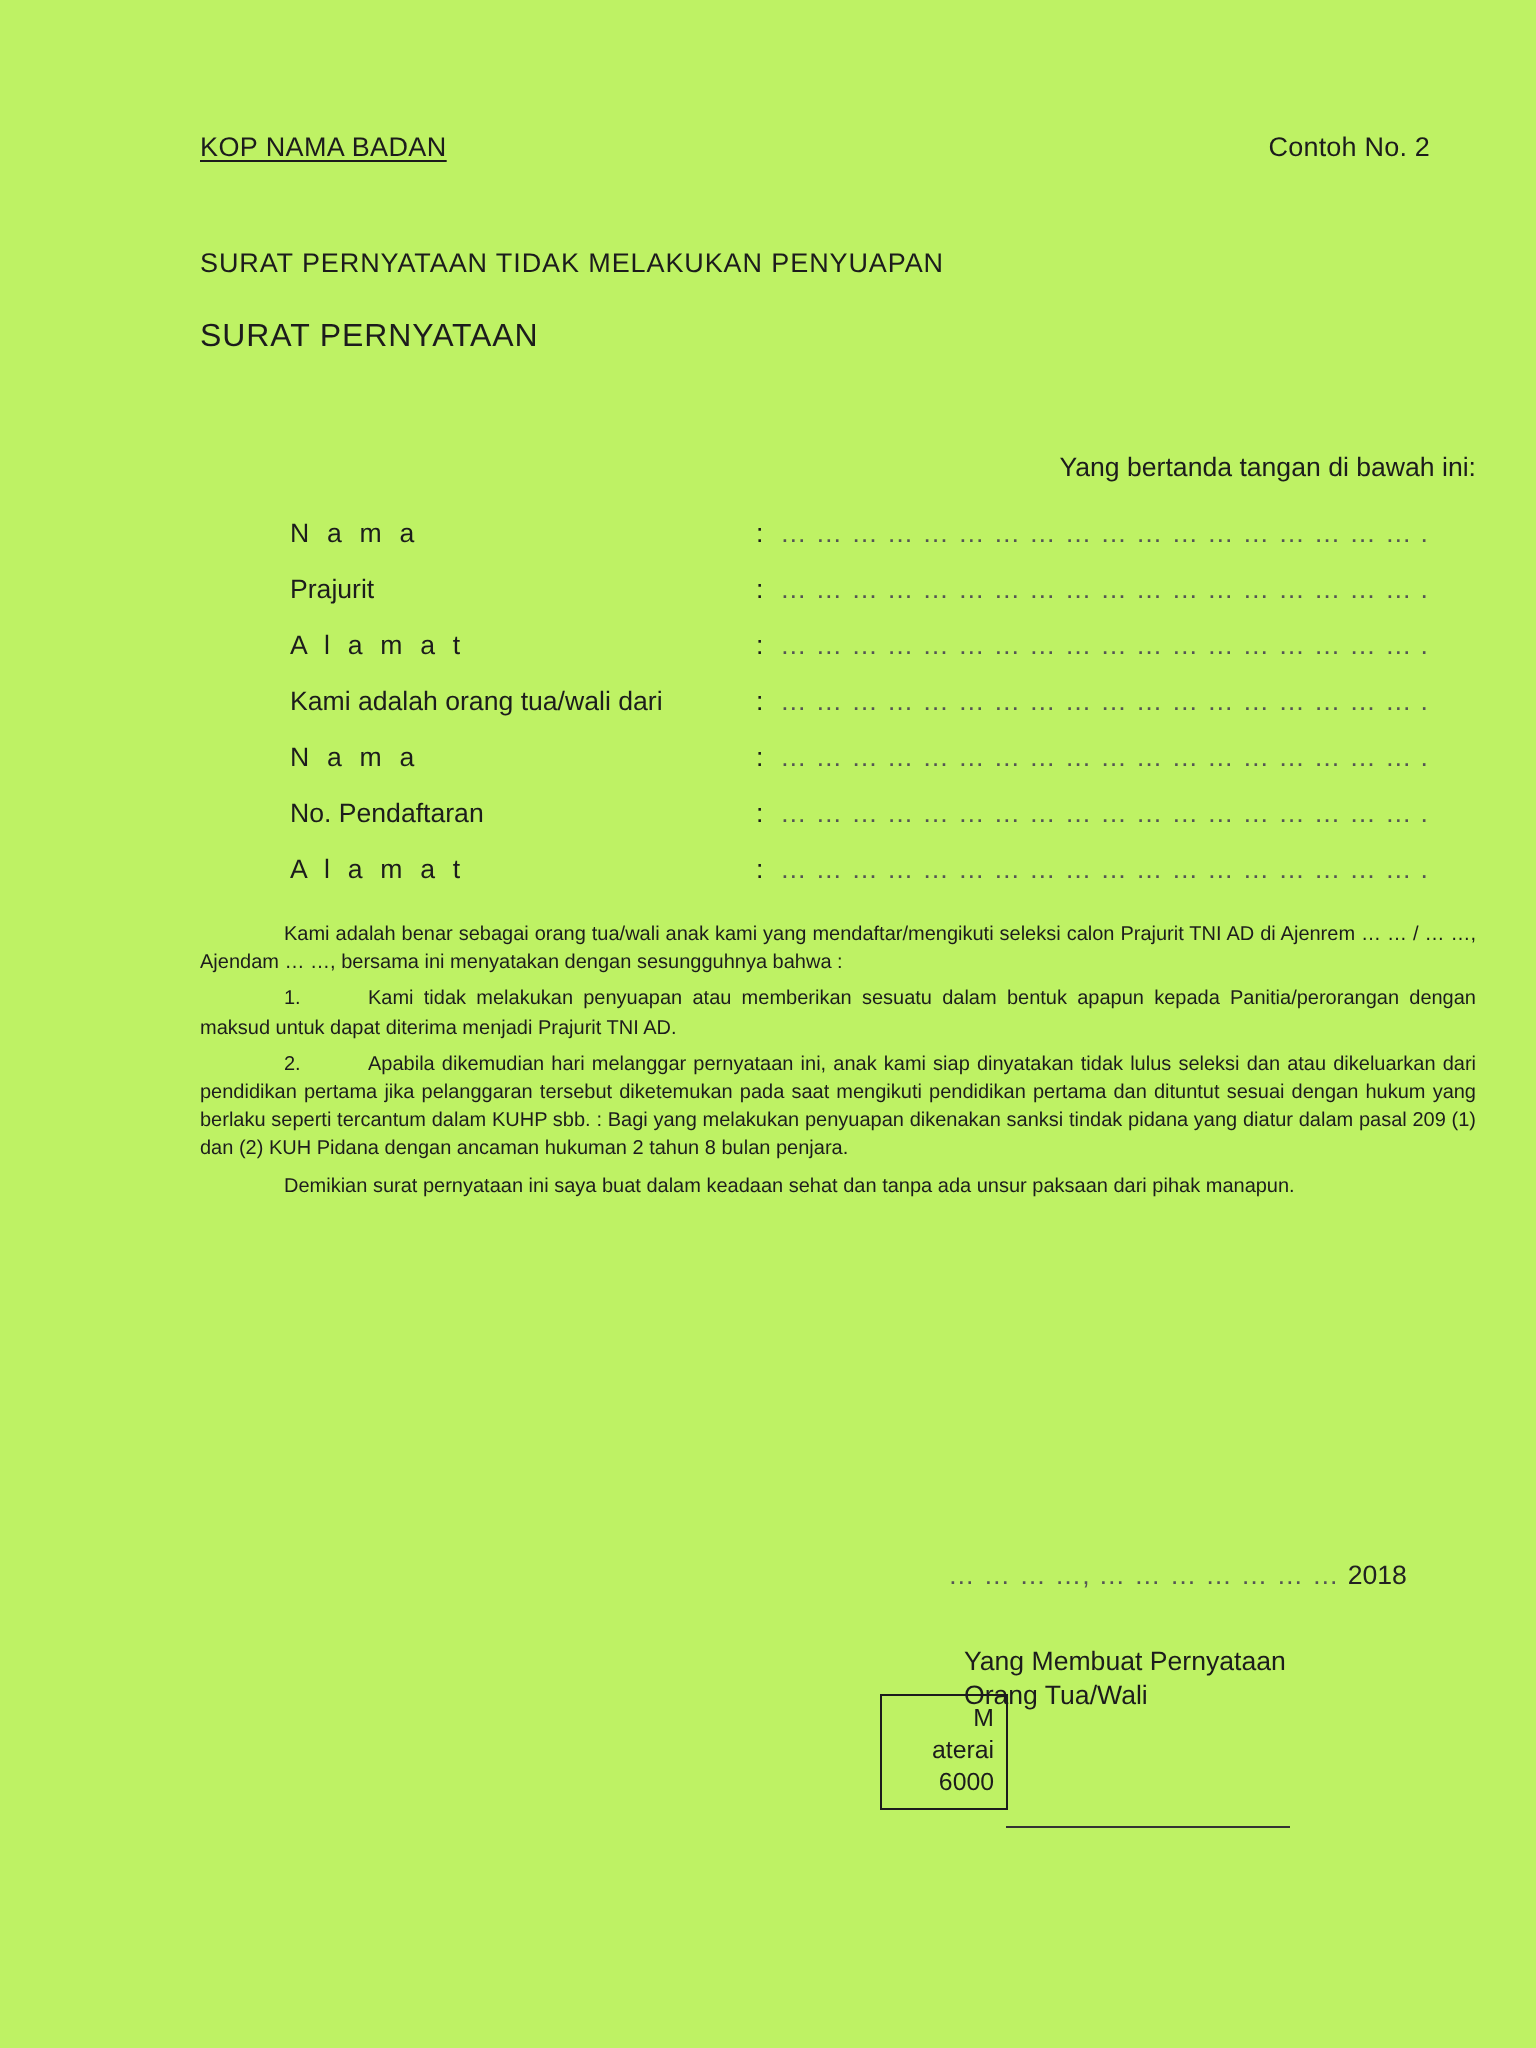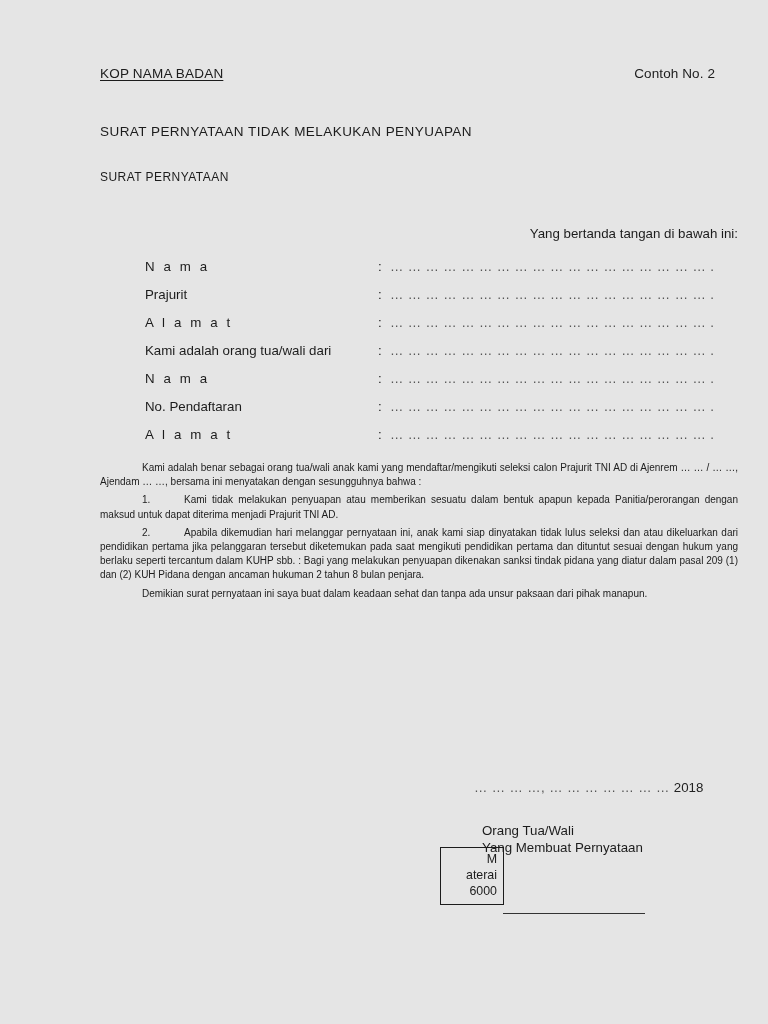--- a/index.html
+++ b/index.html
@@ -13,21 +13,21 @@
     font-family: "Liberation Sans", sans-serif;
     color: #1c1c1c;
     -webkit-font-smoothing: antialiased;
   }
 
   .page {
     position: relative;
     width: 768px;
     height: 1024px;
     box-sizing: border-box;
-    background: #e5e5e5;
+    background: #bef264;
     overflow: hidden;
   }
 
   
   .header {
     position: absolute;
     left: 100px;
     top: 66px;
     width: 615px;
     display: flex;
@@ -50,23 +50,23 @@
     left: 100px;
     top: 124px;
     width: 638px;
     text-align: left;
   }
   .title-main {
     font-size: 13.5px;
     letter-spacing: 0.45px;
   }
   .title-sub {
-    font-size: 12px;
+    font-size: 16px;
     letter-spacing: 0.45px;
-    margin-top: 31px;
+    margin-top: 21px;
   }
 
   
   .intro-row {
     position: absolute;
     left: 100px;
     top: 226px;
     width: 638px;
     font-size: 13.3px;
     text-align: right;
@@ -266,22 +266,22 @@
 
     <p class="para num-para"><span class="indent"></span><span class="numtext">2.</span><span>Apabila dikemudian hari melanggar pernyataan ini, anak kami siap dinyatakan tidak lulus seleksi dan atau dikeluarkan dari pendidikan pertama jika pelanggaran tersebut diketemukan pada saat mengikuti pendidikan pertama dan dituntut sesuai dengan hukum yang berlaku seperti tercantum dalam KUHP sbb. : Bagi yang melakukan penyuapan dikenakan sanksi tindak pidana yang diatur dalam pasal 209 (1) dan (2) KUH Pidana dengan ancaman hukuman 2 tahun 8 bulan penjara.</span></p>
 
     <p class="para"><span class="indent"></span><span>Demikian surat pernyataan ini saya buat dalam keadaan sehat dan tanpa ada unsur paksaan dari pihak manapun.</span></p>
 
   </div>
 
   <div class="sign-block">
     <div class="date-line"><span class="date-dots">… … … …, … … … … … … … </span><span>2018</span></div>
     <div class="sign-label">
+      <div>Yang Membuat Pernyataan</div>
       <div>Orang Tua/Wali</div>
-      <div>Yang Membuat Pernyataan</div>
     </div>
   </div>
 
   <div class="materai-wrap">
     <div class="materai-box">
       <div>M</div>
       <div>aterai</div>
       <div>6000</div>
     </div>
   </div>

